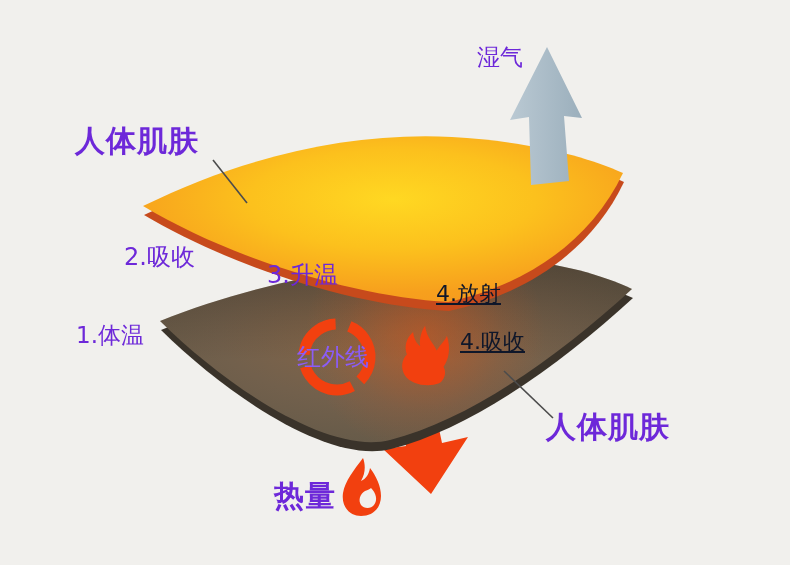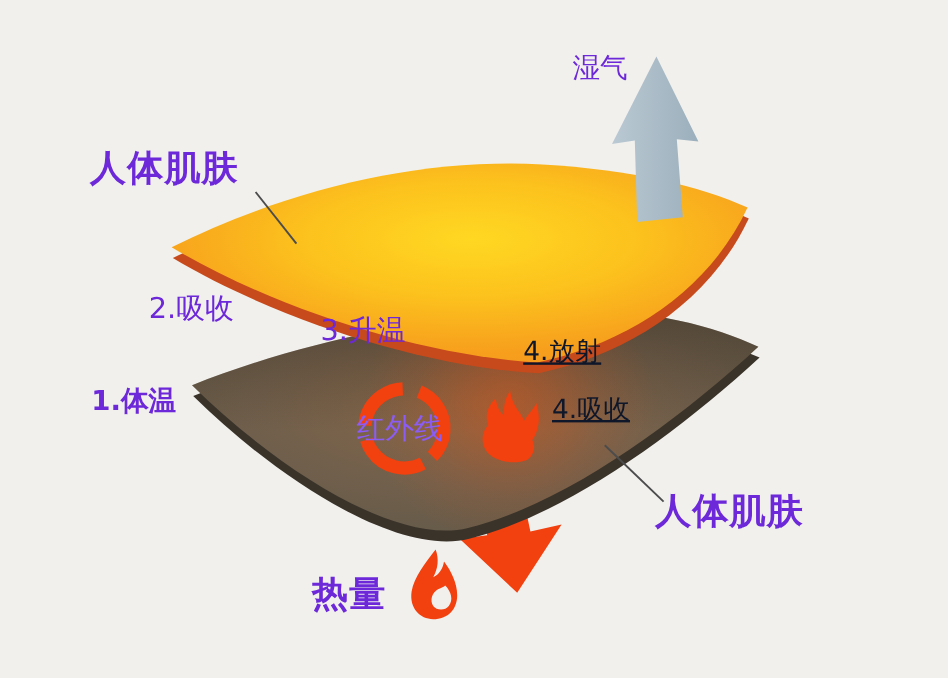--- a/index.html
+++ b/index.html
@@ -89,20 +89,20 @@
     </g>
 
     <line x1="213" y1="160" x2="247" y2="203" stroke="#4c4c4c" stroke-width="1.6"></line>
     <line x1="504" y1="371" x2="553" y2="418" stroke="#4c4c4c" stroke-width="1.6"></line>
   </svg>
 
   <div class="label big" style="left:75px;top:126px;">人体肌肤</div>
   <div class="label step" style="left:477px;top:46px;font-size:23px;">湿气</div>
   <div class="label step" style="left:124px;top:245px;">2.吸收</div>
   <div class="label step" style="left:267px;top:263px;">3.升温</div>
-  <div class="label step" style="left:76px;top:324px;font-size:23px;font-weight:bold;">1.体温</div>
+  <div class="label step" style="left:76px;top:324px;font-size:23px;">1.体温</div>
   <div class="label step light" style="left:436px;top:283px;font-size:22px;">4.放射</div>
   <div class="label step light" style="left:460px;top:331px;font-size:22px;">4.吸收</div>
   <div class="label infrared" style="left:297px;top:345px;">红外线</div>
   <div class="label big" style="left:546px;top:412px;">人体肌肤</div>
-  <div class="label big" style="left:260px;top:481px;text-align:right;">热量</div>
+  <div class="label big" style="left:274px;top:481px;text-align:right;">热量</div>
 
 </div>
 
 </body></html>

